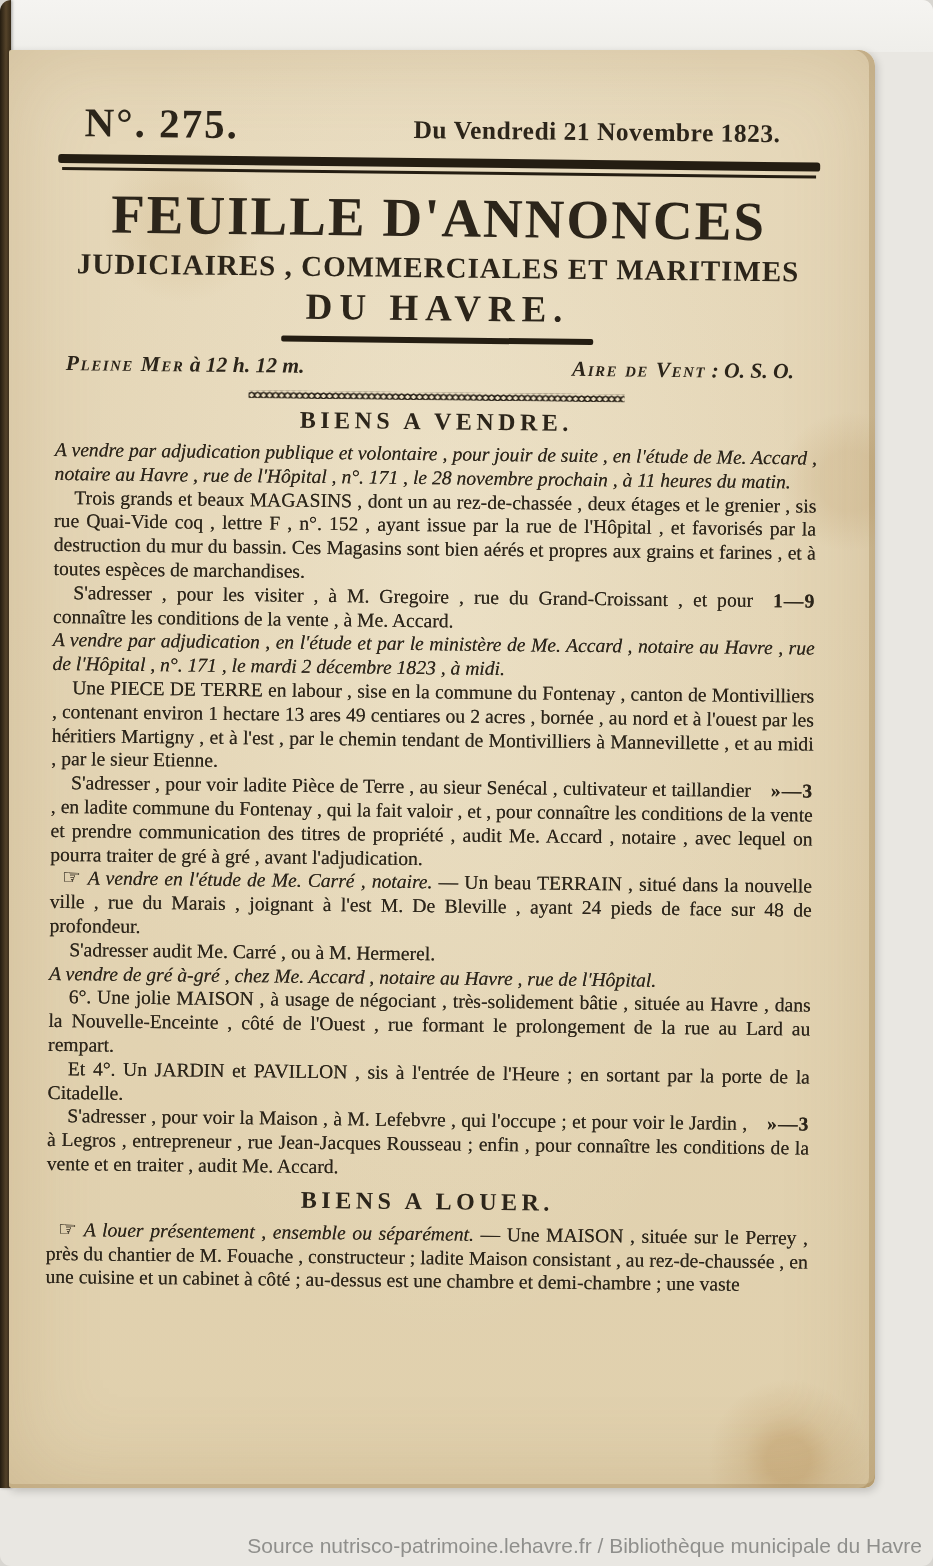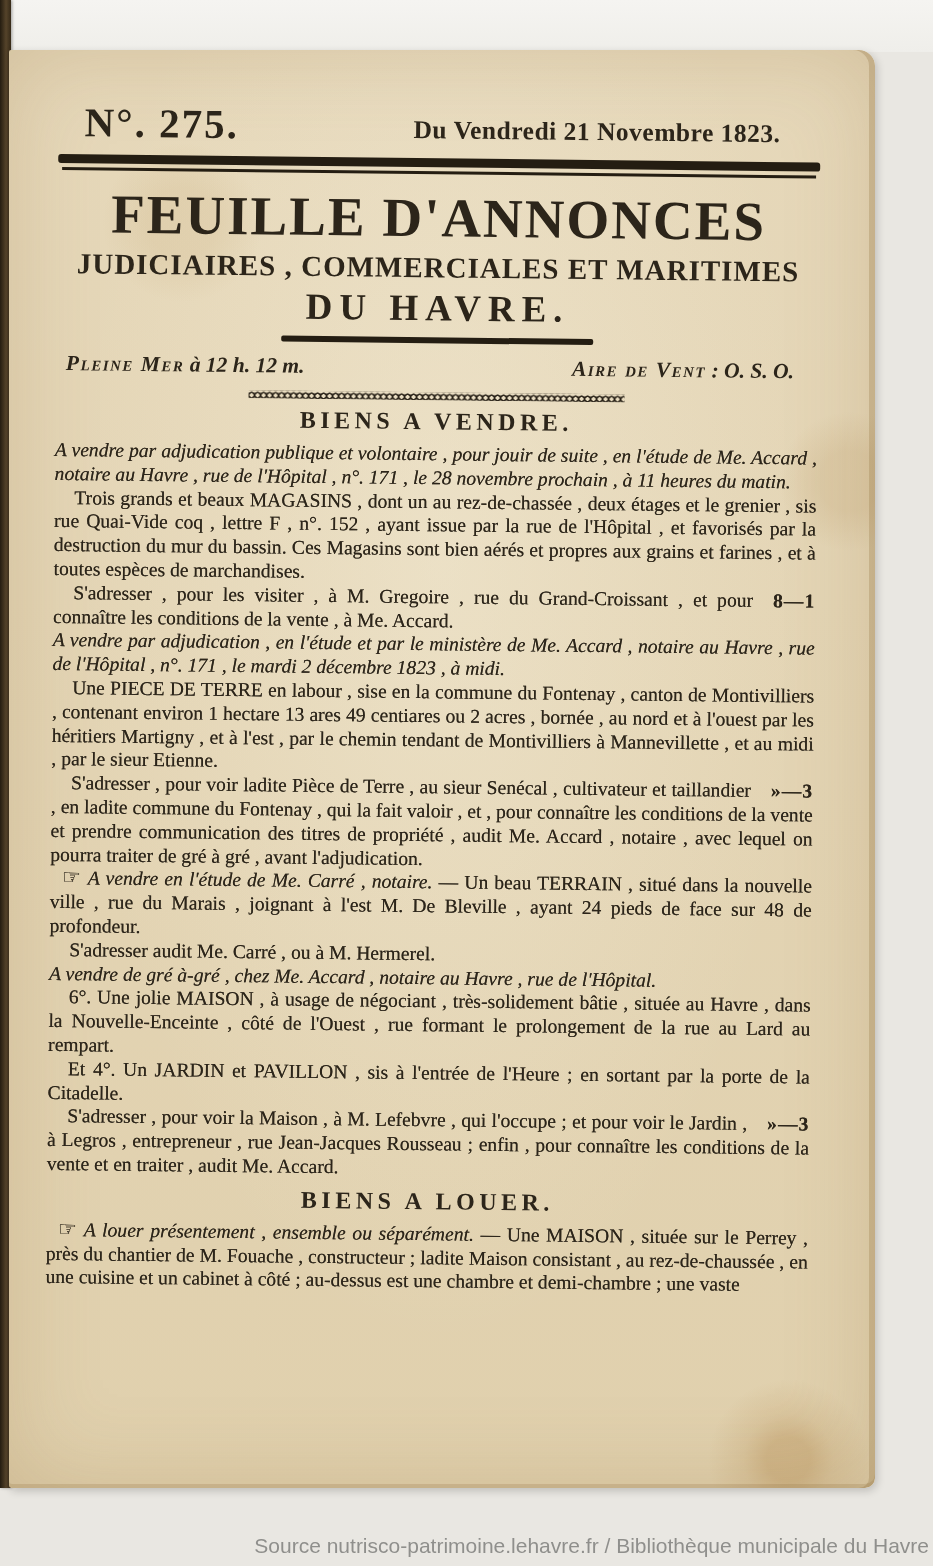--- a/index.html
+++ b/index.html
@@ -1,19 +1,20 @@
 <!DOCTYPE html>
 <html><head>
 <meta charset="utf-8">
 <style>
   html, body { margin: 0; padding: 0; background: #d8d6d1; }
   .stage {
     position: relative; width: 933px; height: 1566px;
     background: #e9e7e2; overflow: hidden;
     font-family: "Liberation Serif", serif;
+    border-radius: 11px;
   }
   .top-strip {
     position: absolute; left: 0; top: 0; width: 100%; height: 52px;
     background: linear-gradient(#f5f4f1, #efeeea);
   }
   .binding {
     position: absolute; left: 0; top: 0; width: 11px; height: 1488px;
     background: linear-gradient(90deg, #241c10, #55432a 55%, #362a18);
     box-shadow: 1px 0 3px rgba(0,0,0,.35);
   }
@@ -79,21 +80,21 @@
     font-size: 19.6px; line-height: 23.8px;
     text-shadow: 0 0 .4px rgba(44,37,26,.8);
   }
   p.para.indent { text-indent: 20px; }
   p.para.italic { font-style: italic; }
   p.para.has-icon { text-indent: 12px; }
   .lead-italic { font-style: italic; }
   .manicule { font-style: normal; font-size: 21px; margin-right: 7px; }
   .end-mark { float: right; font-weight: bold; letter-spacing: 1px; }
   .footer-credit {
-    position: absolute; right: 4px; bottom: 8px;
+    position: absolute; right: 11px; bottom: 8px;
     font-family: "Liberation Sans", sans-serif;
     font-size: 21px; color: #8f8f8c;
   }
 </style>
 </head>
 <body>
 
 <div class="stage">
   <div class="top-strip"></div>
   <div class="binding"></div>
@@ -127,21 +128,21 @@
           <span class="it">: O. S. O.</span>
         </div>
       </div>
 
       <div class="wavy-rule"></div>
 
       <div id="sections-container">
           <div class="section-heading">BIENS A VENDRE.</div>
           <p class="para italic"><span>A vendre par adjudication publique et volontaire , pour jouir de suite , en l'étude de Me. Accard , notaire au Havre , rue de l'Hôpital , n°. 171 , le 28 novembre prochain , à 11 heures du matin.</span></p>
           <p class="para indent"><span>Trois grands et beaux MAGASINS , dont un au rez-de-chassée , deux étages et le grenier , sis rue Quai-Vide coq , lettre F , n°. 152 , ayant issue par la rue de l'Hôpital , et favorisés par la destruction du mur du bassin. Ces Magasins sont bien aérés et propres aux grains et farines , et à toutes espèces de marchandises.</span></p>
-          <p class="para indent"><span class="end-mark">8—1</span><span>S'adresser , pour les visiter , à M. Gregoire , rue du Grand-Croissant , et pour connaître les conditions de la vente , à Me. Accard.</span></p>
+          <p class="para indent"><span class="end-mark">1—9</span><span>S'adresser , pour les visiter , à M. Gregoire , rue du Grand-Croissant , et pour connaître les conditions de la vente , à Me. Accard.</span></p>
           <p class="para italic"><span>A vendre par adjudication , en l'étude et par le ministère de Me. Accard , notaire au Havre , rue de l'Hôpital , n°. 171 , le mardi 2 décembre 1823 , à midi.</span></p>
           <p class="para indent"><span>Une PIECE DE TERRE en labour , sise en la commune du Fontenay , canton de Montivilliers , contenant environ 1 hectare 13 ares 49 centiares ou 2 acres , bornée , au nord et à l'ouest par les héritiers Martigny , et à l'est , par le chemin tendant de Montivilliers à Mannevillette , et au midi , par le sieur Etienne.</span></p>
           <p class="para indent"><span class="end-mark">»—3</span><span>S'adresser , pour voir ladite Pièce de Terre , au sieur Senécal , cultivateur et taillandier , en ladite commune du Fontenay , qui la fait valoir , et , pour connaître les conditions de la vente et prendre communication des titres de propriété , audit Me. Accard , notaire , avec lequel on pourra traiter de gré à gré , avant l'adjudication.</span></p>
           <p class="para has-icon"><span class="manicule">☞</span><span class="lead-italic">A vendre en l'étude de Me. Carré , notaire.</span><span> — Un beau TERRAIN , situé dans la nouvelle ville , rue du Marais , joignant à l'est M. De Bleville , ayant 24 pieds de face sur 48 de profondeur.</span></p>
           <p class="para indent"><span>S'adresser audit Me. Carré , ou à M. Hermerel.</span></p>
           <p class="para italic"><span>A vendre de gré à-gré , chez Me. Accard , notaire au Havre , rue de l'Hôpital.</span></p>
           <p class="para indent"><span>6°. Une jolie MAISON , à usage de négociant , très-solidement bâtie , située au Havre , dans la Nouvelle-Enceinte , côté de l'Ouest , rue formant le prolongement de la rue au Lard au rempart.</span></p>
           <p class="para indent"><span>Et 4°. Un JARDIN et PAVILLON , sis à l'entrée de l'Heure ; en sortant par la porte de la Citadelle.</span></p>
           <p class="para indent"><span class="end-mark">»—3</span><span>S'adresser , pour voir la Maison , à M. Lefebvre , qui l'occupe ; et pour voir le Jardin , à Legros , entrepreneur , rue Jean-Jacques Rousseau ; enfin , pour connaître les conditions de la vente et en traiter , audit Me. Accard.</span></p>
           <div class="section-heading">BIENS A LOUER.</div>

